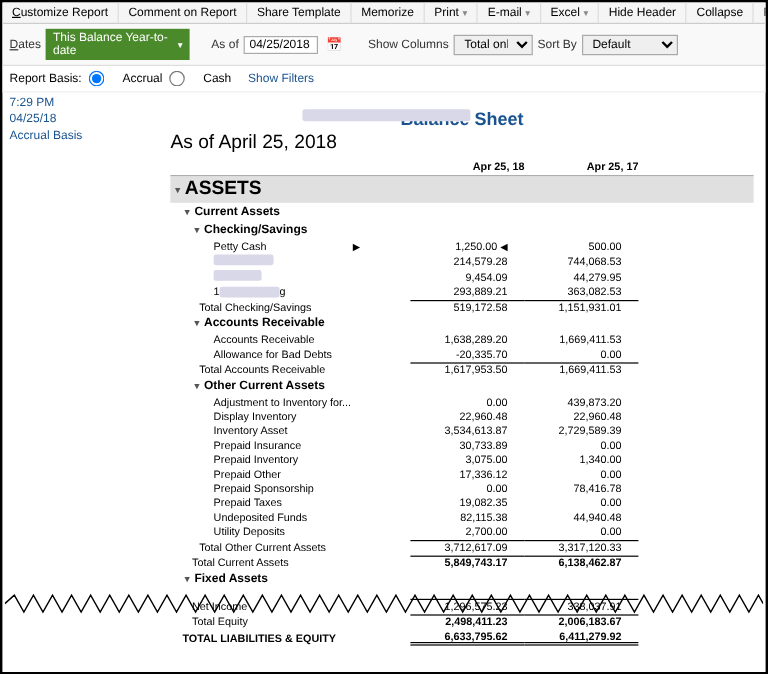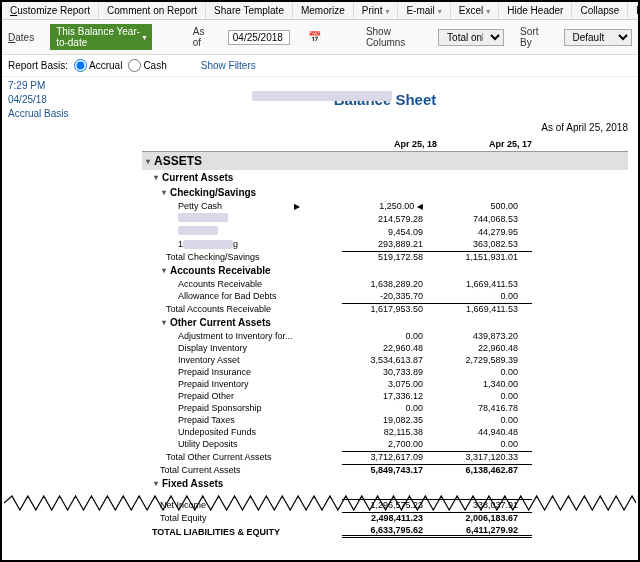--- a/index.html
+++ b/index.html
@@ -1,39 +1,39 @@
 <!DOCTYPE html>
 <html><head>
 <meta charset="utf-8">
 <style>
 *{box-sizing:border-box;margin:0;padding:0;font-family:Arial,sans-serif}
 body{background:#fff;border:2px solid #000;width:640px;height:562px;position:relative;overflow:hidden}
 .tb{display:flex;background:#f5f5f5;border-bottom:1px solid #ccc;font-size:10px}
 .tb .btn{padding:3px 8px;border-right:1px solid #ddd;cursor:pointer;white-space:nowrap}
 .tb .btn.dd::after{content:"▾";margin-left:3px;color:#888;font-size:8px}
 .tb .btn u{text-decoration:underline}
-.fb{display:flex;align-items:center;padding:4px 6px;background:#f9f9f9;border-bottom:1px solid #ddd;font-size:10px;gap:16px}
+.fb{display:flex;align-items:center;padding:4px 6px;background:#f9f9f9;border-bottom:1px solid #ddd;font-size:10px;gap:4px}
 .fb .lbl{color:#333}
 .fb select,.fb input{font-size:10px;padding:1px 4px;border:1px solid #aaa}
 .fb .green{background:#4a8a2a;color:#fff;padding:2px 6px;width:120px;display:flex;justify-content:space-between;align-items:center}
 .fb .green::after{content:"▾";font-size:8px}
 .fb .cal{font-size:11px;padding:0 3px}
 .rb{display:flex;align-items:center;padding:4px 6px;background:#fff;border-bottom:1px solid #eee;font-size:10px;gap:6px}
-.rb label{display:flex;align-items:center;gap:2px}
-.sf{color:#1a5490;cursor:pointer;margin-left:28px}
+.rb label{display:flex;align-items:center;gap:15px}
+.sf{color:#1a5490;cursor:pointer;margin-left:8px}
 .side{position:absolute;left:6px;top:78px;font-size:10px;color:#1a5490}
 .side div{margin-bottom:3px}
 .main{margin-left:140px;margin-right:10px;margin-top:6px;position:relative}
 .redact{position:absolute;left:110px;top:0;width:140px;height:10px;background:#d8d8e8;border-radius:2px}
 .title{text-align:center;font-weight:bold;color:#1a5490;font-size:15px;margin-top:14px}
-.sub{text-align:right;font-size:10px;margin-top:14px;margin-bottom:4px}
+.sub{text-align:left;font-size:16px;margin-top:2px;margin-bottom:4px}
 .hdr{display:flex;font-size:9px;font-weight:bold;border-bottom:1px solid #999;padding:2px 0}
 .hdr .sp{width:200px}
 .hdr .c{width:95px;text-align:right}
-.sec{background:#e0e0e0;font-size:12px;font-weight:bold;padding:2px 4px;display:flex;align-items:center}
+.sec{background:#e0e0e0;font-size:16px;font-weight:bold;padding:2px 4px;display:flex;align-items:center}
 .sec::before,.grp::before{content:"▾";font-size:8px;color:#555;margin-right:4px}
 .grp{font-size:10px;font-weight:bold;padding:2px 4px 2px 12px;display:flex;align-items:center}
 .grp2{padding-left:20px}
 .row{display:flex;font-size:9px;padding:1px 0;align-items:center}
 .row .lbl{padding-left:36px}
 .row .lbl.tot{padding-left:24px;font-weight:normal}
 .row .lbl.tot2{padding-left:18px;font-weight:normal}
 .row .sp{width:200px}
 .row .c{width:95px;text-align:right;padding-right:14px}
 .bt{border-top:1px solid #000}

